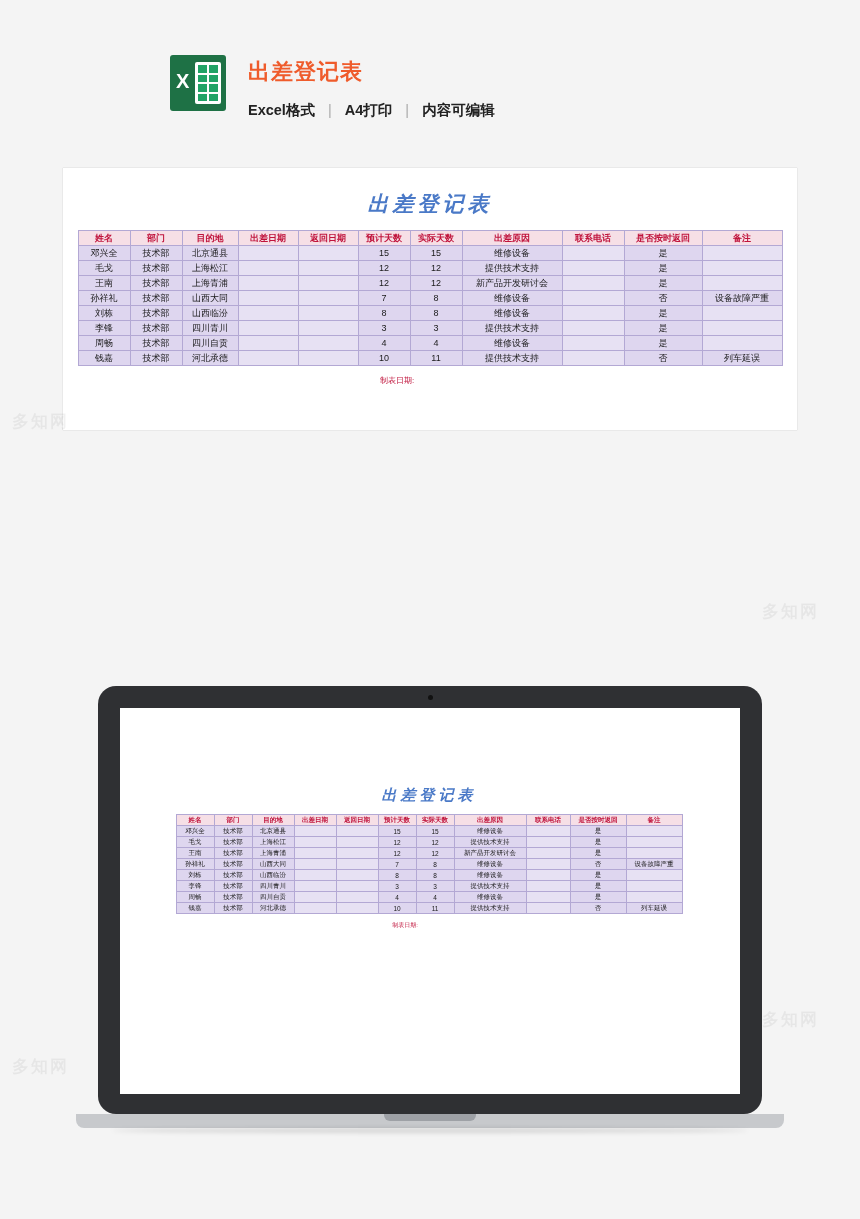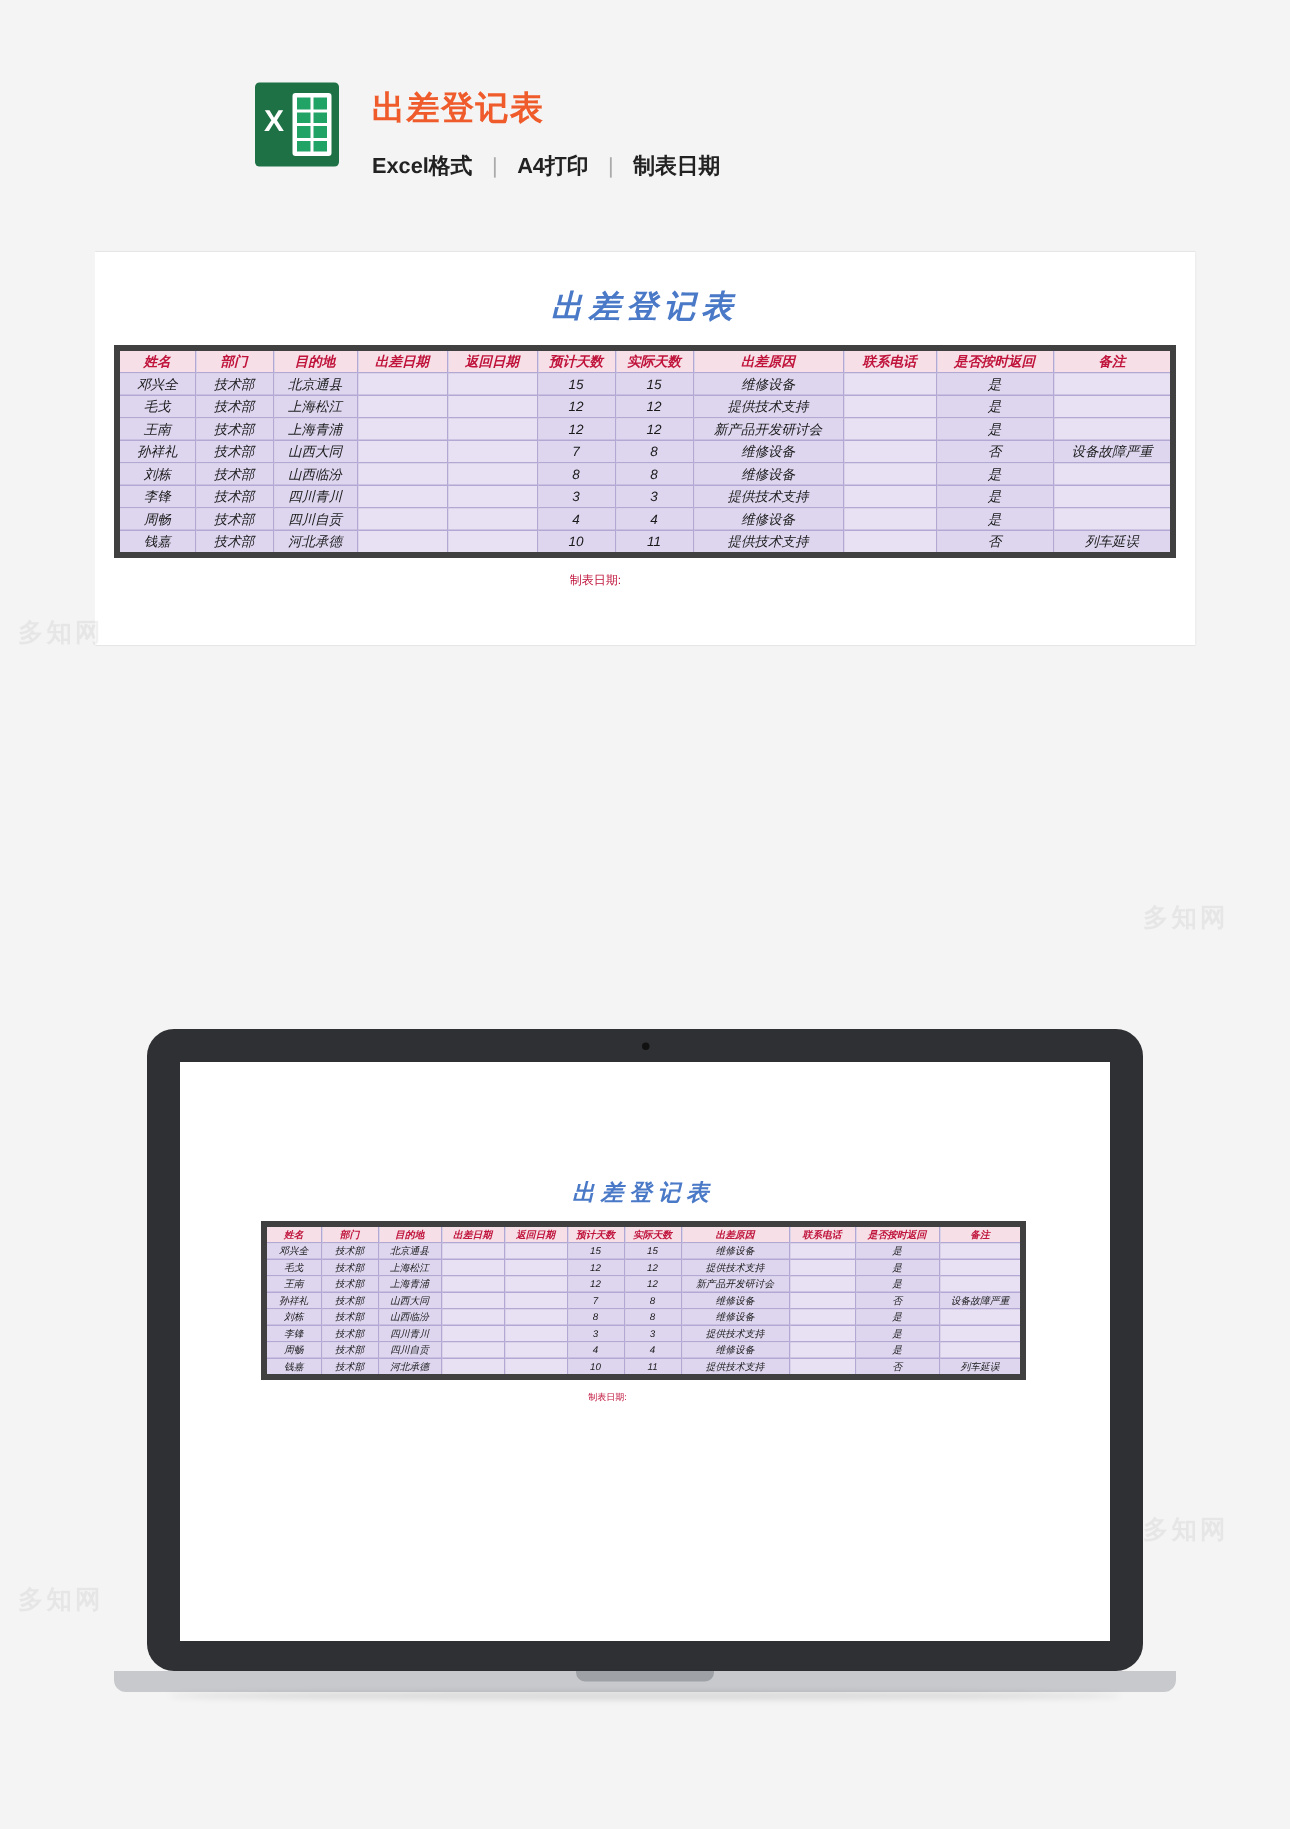--- a/index.html
+++ b/index.html
@@ -101,22 +101,21 @@
     text-align: center;
     color: #4a79c7;
     font-family: "DejaVu Serif", serif;
     font-weight: bold;
     font-style: italic;
     letter-spacing: 4px;
   }
   table.sheet {
     border-collapse: collapse;
     table-layout: fixed;
-    border: 4px solid #404040;
-    font-style: italic;
+    border: 1px solid #404040;
   }
   table.sheet th, table.sheet td {
     border: 1px solid #b3a8d4;
     padding: 0;
     text-align: center;
     vertical-align: middle;
     overflow: hidden;
     white-space: nowrap;
   }
   table.sheet thead th {
@@ -251,21 +250,21 @@
         </div>
       </div>
     </div>
     <div class="header-text">
       <div class="doc-title">出差登记表</div>
       <div class="doc-meta">
         <span>Excel格式</span>
         <span class="sep">|</span>
         <span>A4打印</span>
         <span class="sep">|</span>
-        <span>制表日期</span>
+        <span>内容可编辑</span>
       </div>
     </div>
   </div>
 
   <div class="card">
     <div class="sheet-wrap big">
       <div class="sheet-title">出差登记表</div>
       <table class="sheet">
         <colgroup>
           <col style="width:52px">

